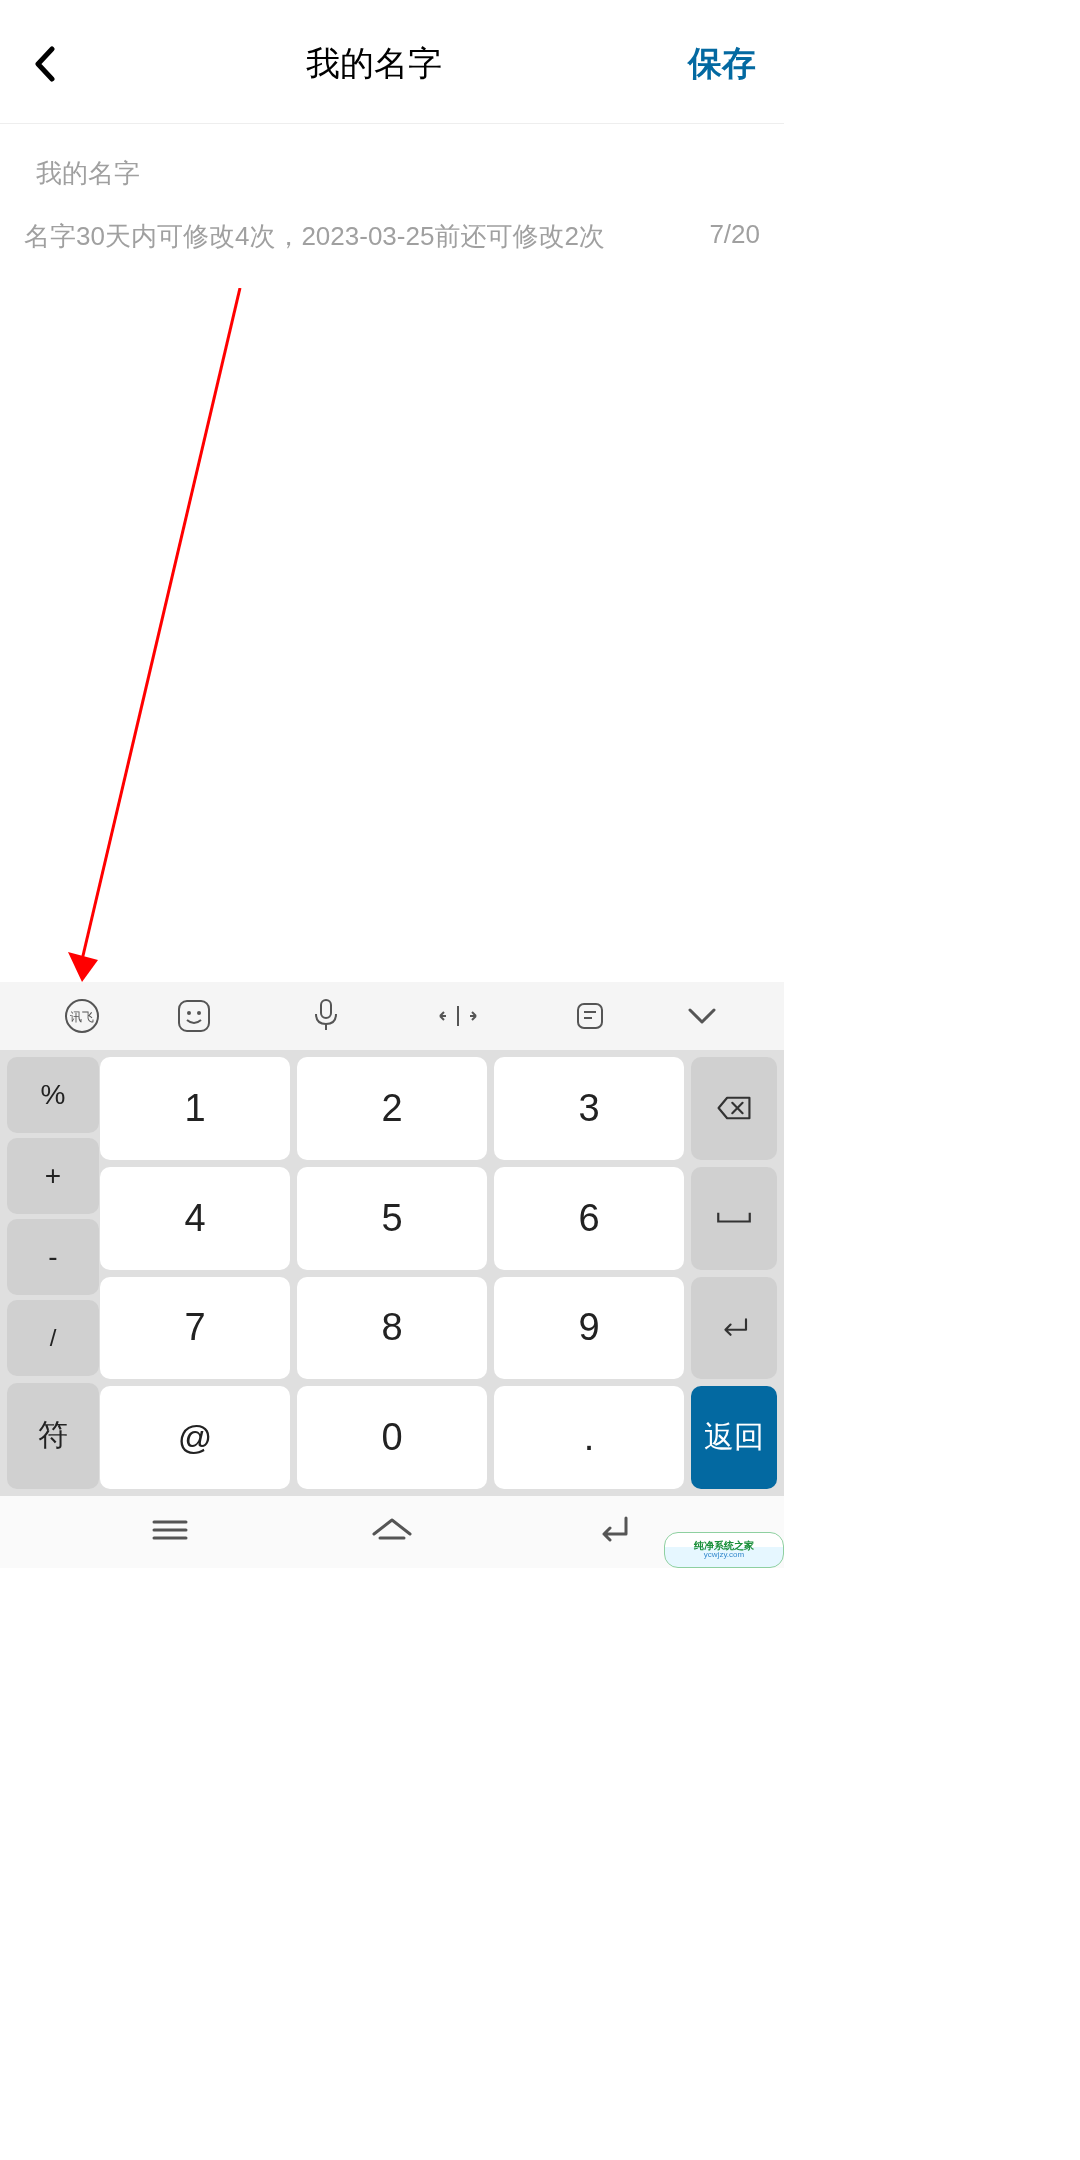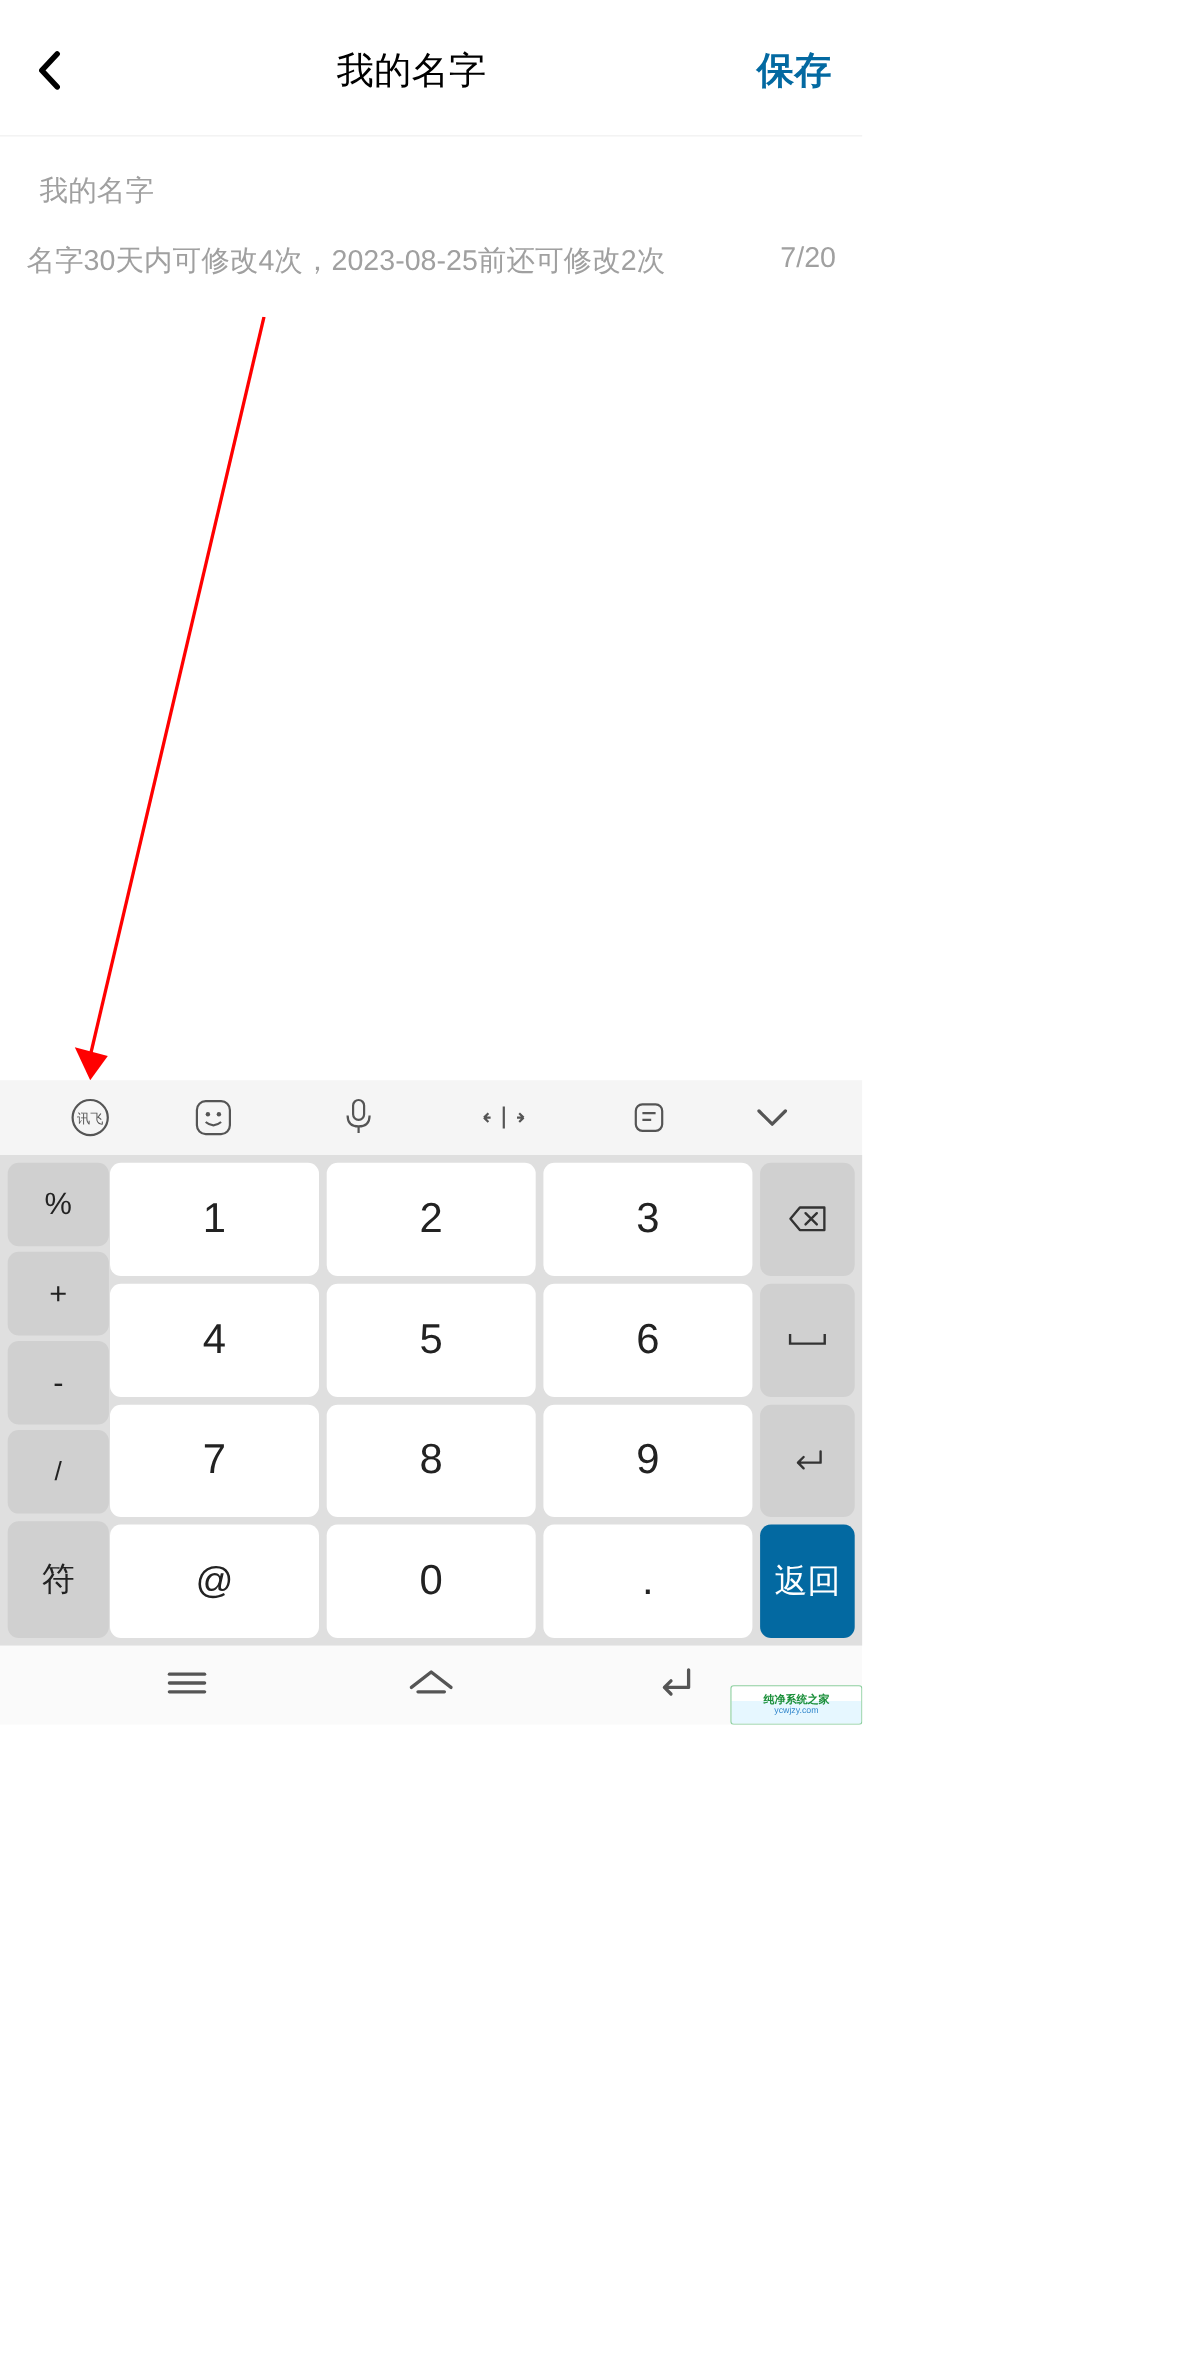--- a/index.html
+++ b/index.html
@@ -147,21 +147,21 @@
     }
 
     .watermark {
       position: absolute;
       right: 0;
       bottom: 0;
       width: 120px;
       height: 36px;
       background: linear-gradient(180deg,#fff 40%,#e6f7ff 40%);
       border: 1px solid #8ed0a0;
-      border-radius: 3px;
+      border-radius: 14px;
       display: flex;
       align-items: center;
       justify-content: center;
       font-size: 11px;
       color: #2277bb;
     }
   </style>
 </head>
 <body>
 
@@ -171,21 +171,21 @@
         <path d="M19 3 L5 18 L19 33" stroke="#000" stroke-width="5" fill="none" stroke-linecap="round" stroke-linejoin="round"></path>
       </svg>
   </div>
   <div class="header-title" data-name="page-title">我的名字</div>
   <div class="save-btn" data-name="save-button">保存</div>
 </div>
 
 <div class="content" data-name="content-area">
   <div class="field-label" data-name="field-label">我的名字</div>
   <div class="hint-row" data-name="hint-row">
-    <span data-name="hint-text">名字30天内可修改4次，2023-08-25前还可修改2次</span>
+    <span data-name="hint-text">名字30天内可修改4次，2023-03-25前还可修改2次</span>
     <span data-name="char-count">7/20</span>
   </div>
 </div>
 
 <svg class="arrow" viewBox="0 0 190 694" data-name="annotation-arrow">
   <line x1="178" y1="0" x2="20" y2="672" stroke="#ff0000" stroke-width="3"></line>
   <polygon points="20,694 6,664 36,672" fill="#ff0000"></polygon>
 </svg>
 
 <div class="kb-toolbar" data-name="keyboard-toolbar">

